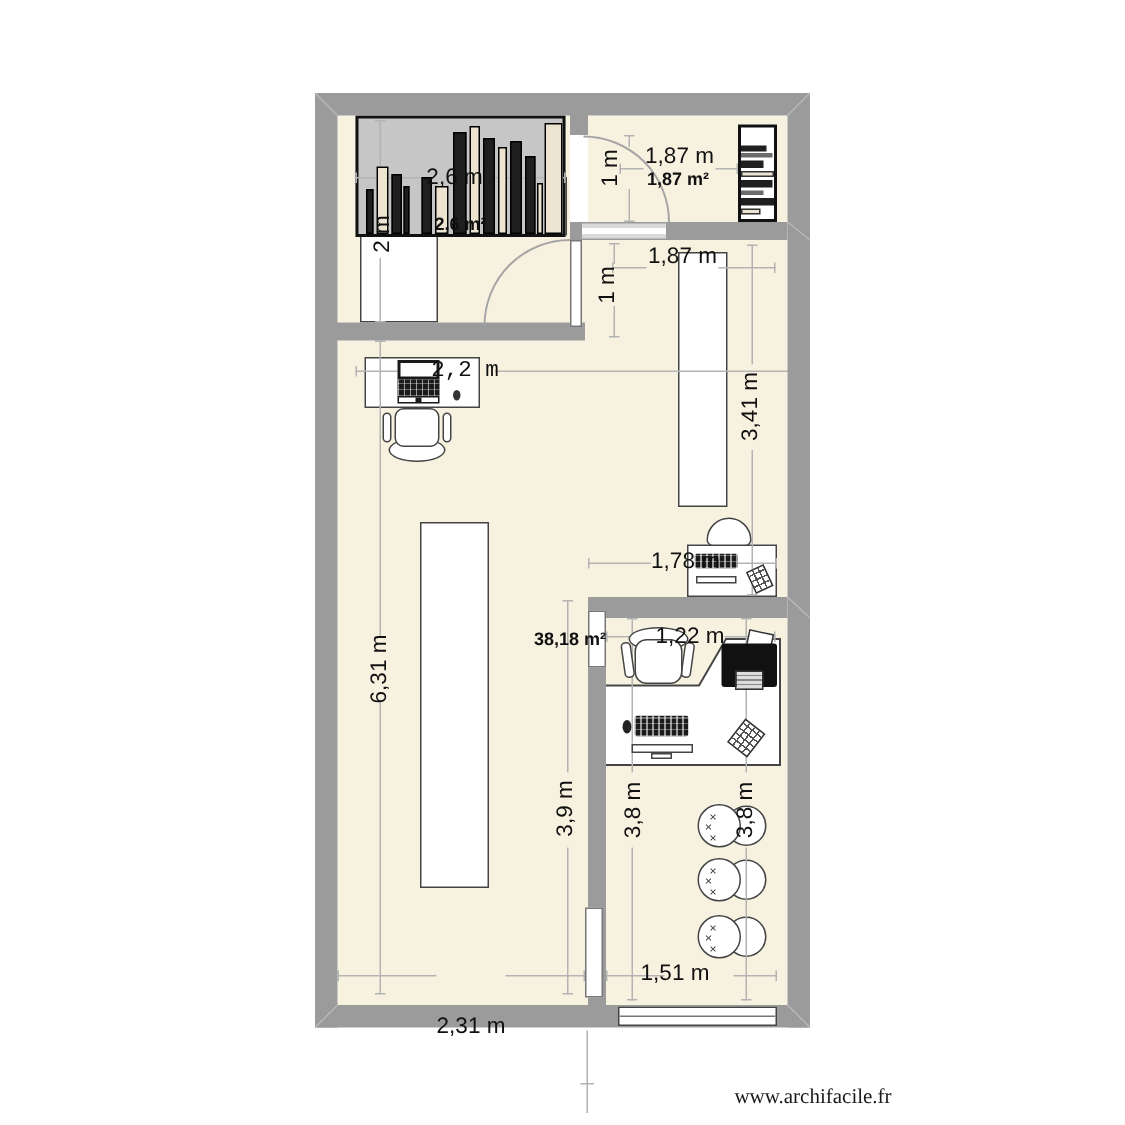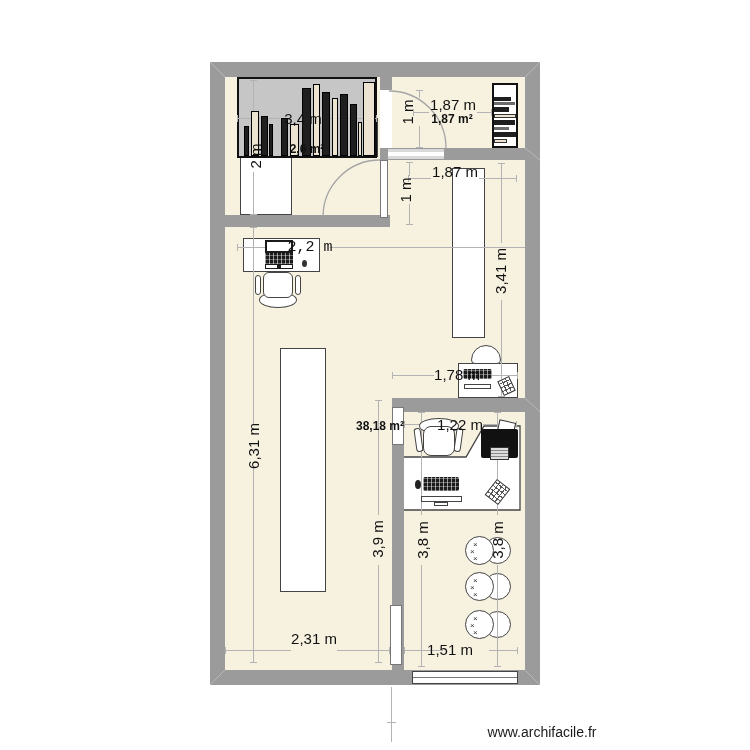--- a/index.html
+++ b/index.html
@@ -20,21 +20,21 @@
   .lbl.rot{transform:translate(-50%,-50%) rotate(-90deg);}
   .lbl.area{font-size:12px;font-weight:bold;}
   .bk{position:absolute;bottom:2px;box-sizing:border-box;border:1px solid #000;}
   .bar{position:absolute;left:2px;}
   .stripes{background-color:#1b1b1b;
     background-image:repeating-linear-gradient(90deg,rgba(255,255,255,.55) 0 1px,transparent 1px 4px),
                      repeating-linear-gradient(0deg,rgba(255,255,255,.35) 0 1px,transparent 1px 4px);}
   .doorleaf{position:absolute;background:#fff;border:1px solid #777;box-sizing:border-box;}
   .grid{background-image:repeating-linear-gradient(0deg,transparent 0 3px,#555 3px 4px),
                          repeating-linear-gradient(90deg,transparent 0 3px,#555 3px 4px);}
-  .wm{position:absolute;font-size:14px;color:#1a1a1a;transform:translate(-50%,-50%);white-space:nowrap;}
+  .wm{position:absolute;font-size:14px;color:#1a1a1a;transform:translate(-50%,-50%);white-space:nowrap;font-family:Liberation Serif, serif;}
   .pouf-x{position:absolute;font-size:8px;color:#333;line-height:1;}
 </style>
 </head>
 <body>
 
 <div id="plan">
 
   <div class="floor" style="left:225px;top:77px;width:155px;height:138px;"></div>
   <div class="floor" style="left:392px;top:77px;width:133px;height:71px;"></div>
   <div class="floor" style="left:380px;top:160px;width:145px;height:238px;"></div>
@@ -220,37 +220,37 @@
     <g stroke="#b8b8b8" stroke-width="1">
       <line x1="210" y1="62" x2="225" y2="77"></line>
       <line x1="540" y1="62" x2="525" y2="77"></line>
       <line x1="210" y1="685" x2="225" y2="670"></line>
       <line x1="540" y1="685" x2="525" y2="670"></line>
       <line x1="525" y1="148" x2="540" y2="160"></line>
       <line x1="525" y1="398" x2="540" y2="412"></line>
     </g>
   </svg>
 
-  <span class="lbl" style="left:303px;top:118px;">3,4 m</span>
+  <span class="lbl" style="left:303px;top:118px;">2,6 m</span>
   <span class="lbl rot" style="left:255px;top:156px;">2 m</span>
   <span class="lbl area" style="left:307px;top:149px;">2,6 m²</span>
 
   <span class="lbl rot" style="left:407px;top:112px;">1 m</span>
   <span class="lbl" style="left:453px;top:104px;">1,87 m</span>
   <span class="lbl area" style="left:452px;top:119px;">1,87 m²</span>
 
   <span class="lbl" style="left:455px;top:171px;">1,87 m</span>
   <span class="lbl rot" style="left:405px;top:190px;">1 m</span>
   <span class="lbl" style="left:310px;top:247px;font-family:Liberation Mono, monospace;">2,2 m</span>
   <span class="lbl rot" style="left:500px;top:271px;">3,41 m</span>
   <span class="lbl" style="left:457px;top:374px;">1,78 m</span>
   <span class="lbl rot" style="left:253px;top:446px;">6,31 m</span>
   <span class="lbl area" style="left:380px;top:426px;">38,18 m²</span>
   <span class="lbl rot" style="left:377px;top:539px;">3,9 m</span>
-  <span class="lbl" style="left:314px;top:638px;text-align:center;">2,31 m</span>
+  <span class="lbl" style="left:314px;top:684px;text-align:center;">2,31 m</span>
 
   <span class="lbl" style="left:460px;top:424px;">1,22 m</span>
   <span class="lbl rot" style="left:422px;top:540px;">3,8 m</span>
   <span class="lbl rot" style="left:497px;top:540px;">3,8 m</span>
   <span class="lbl" style="left:450px;top:649px;">1,51 m</span>
 
   <span class="wm" style="left:542px;top:732px;">www.archifacile.fr</span>
 </div>
 
 </body></html>

